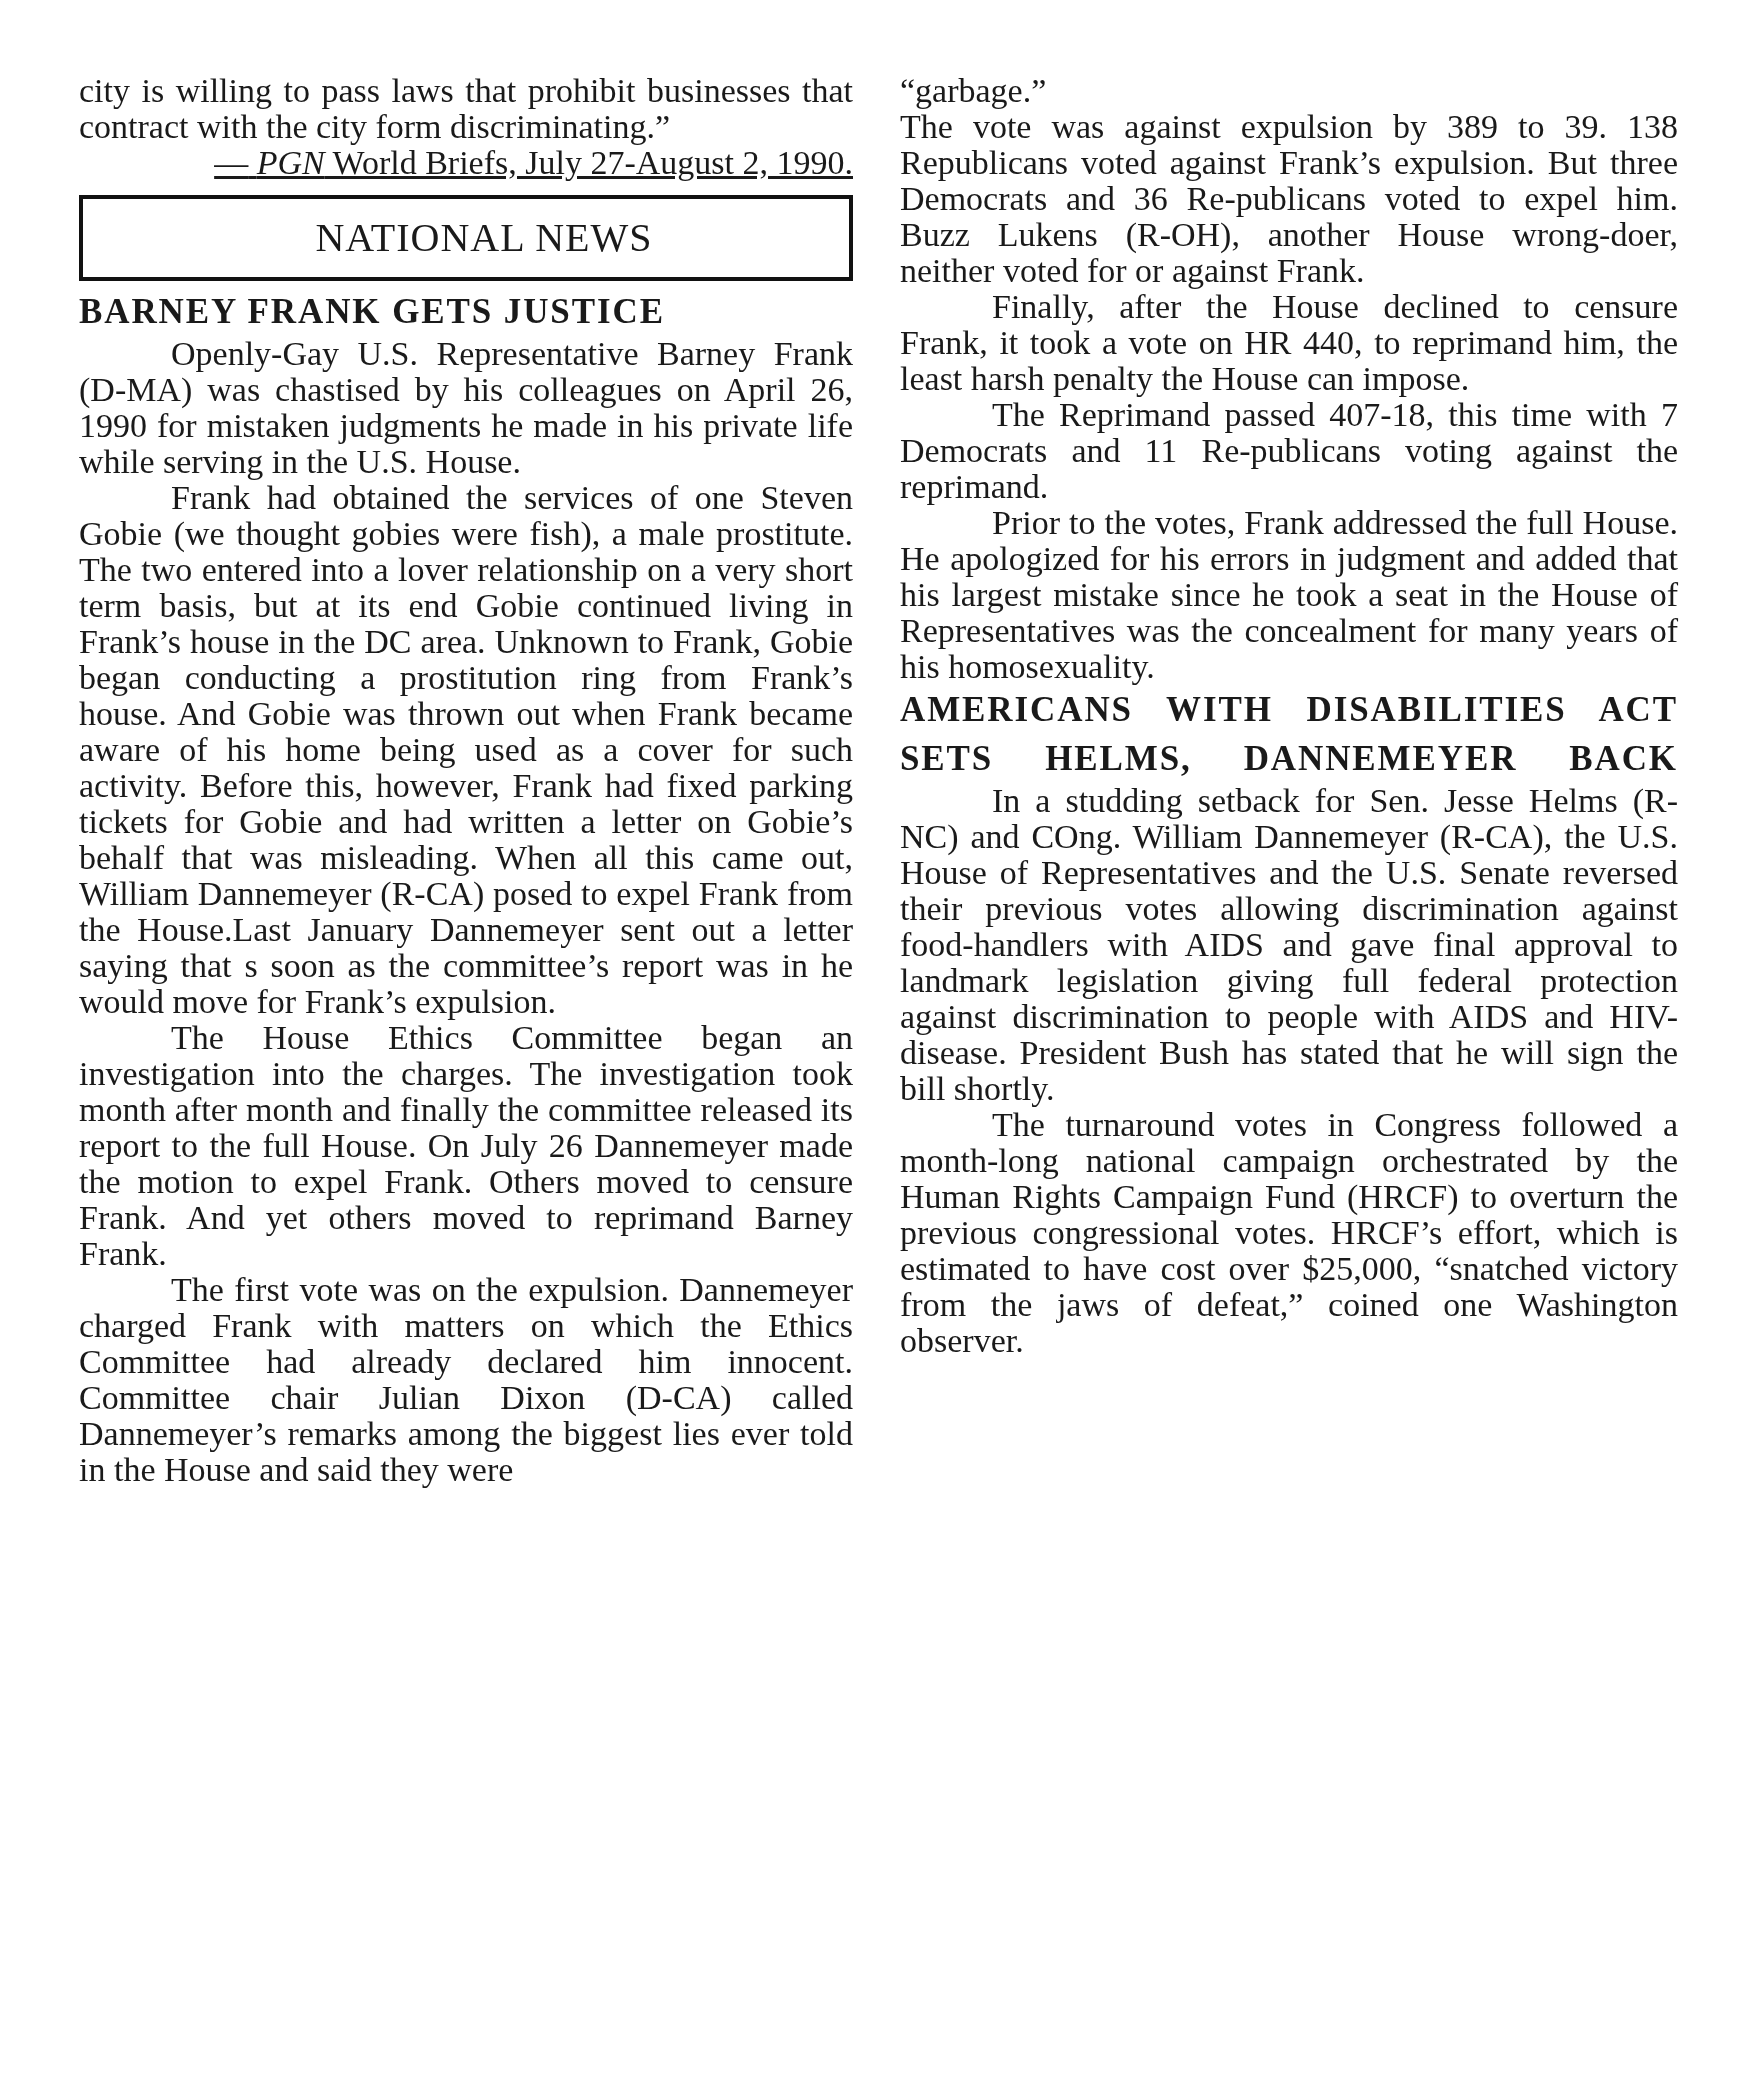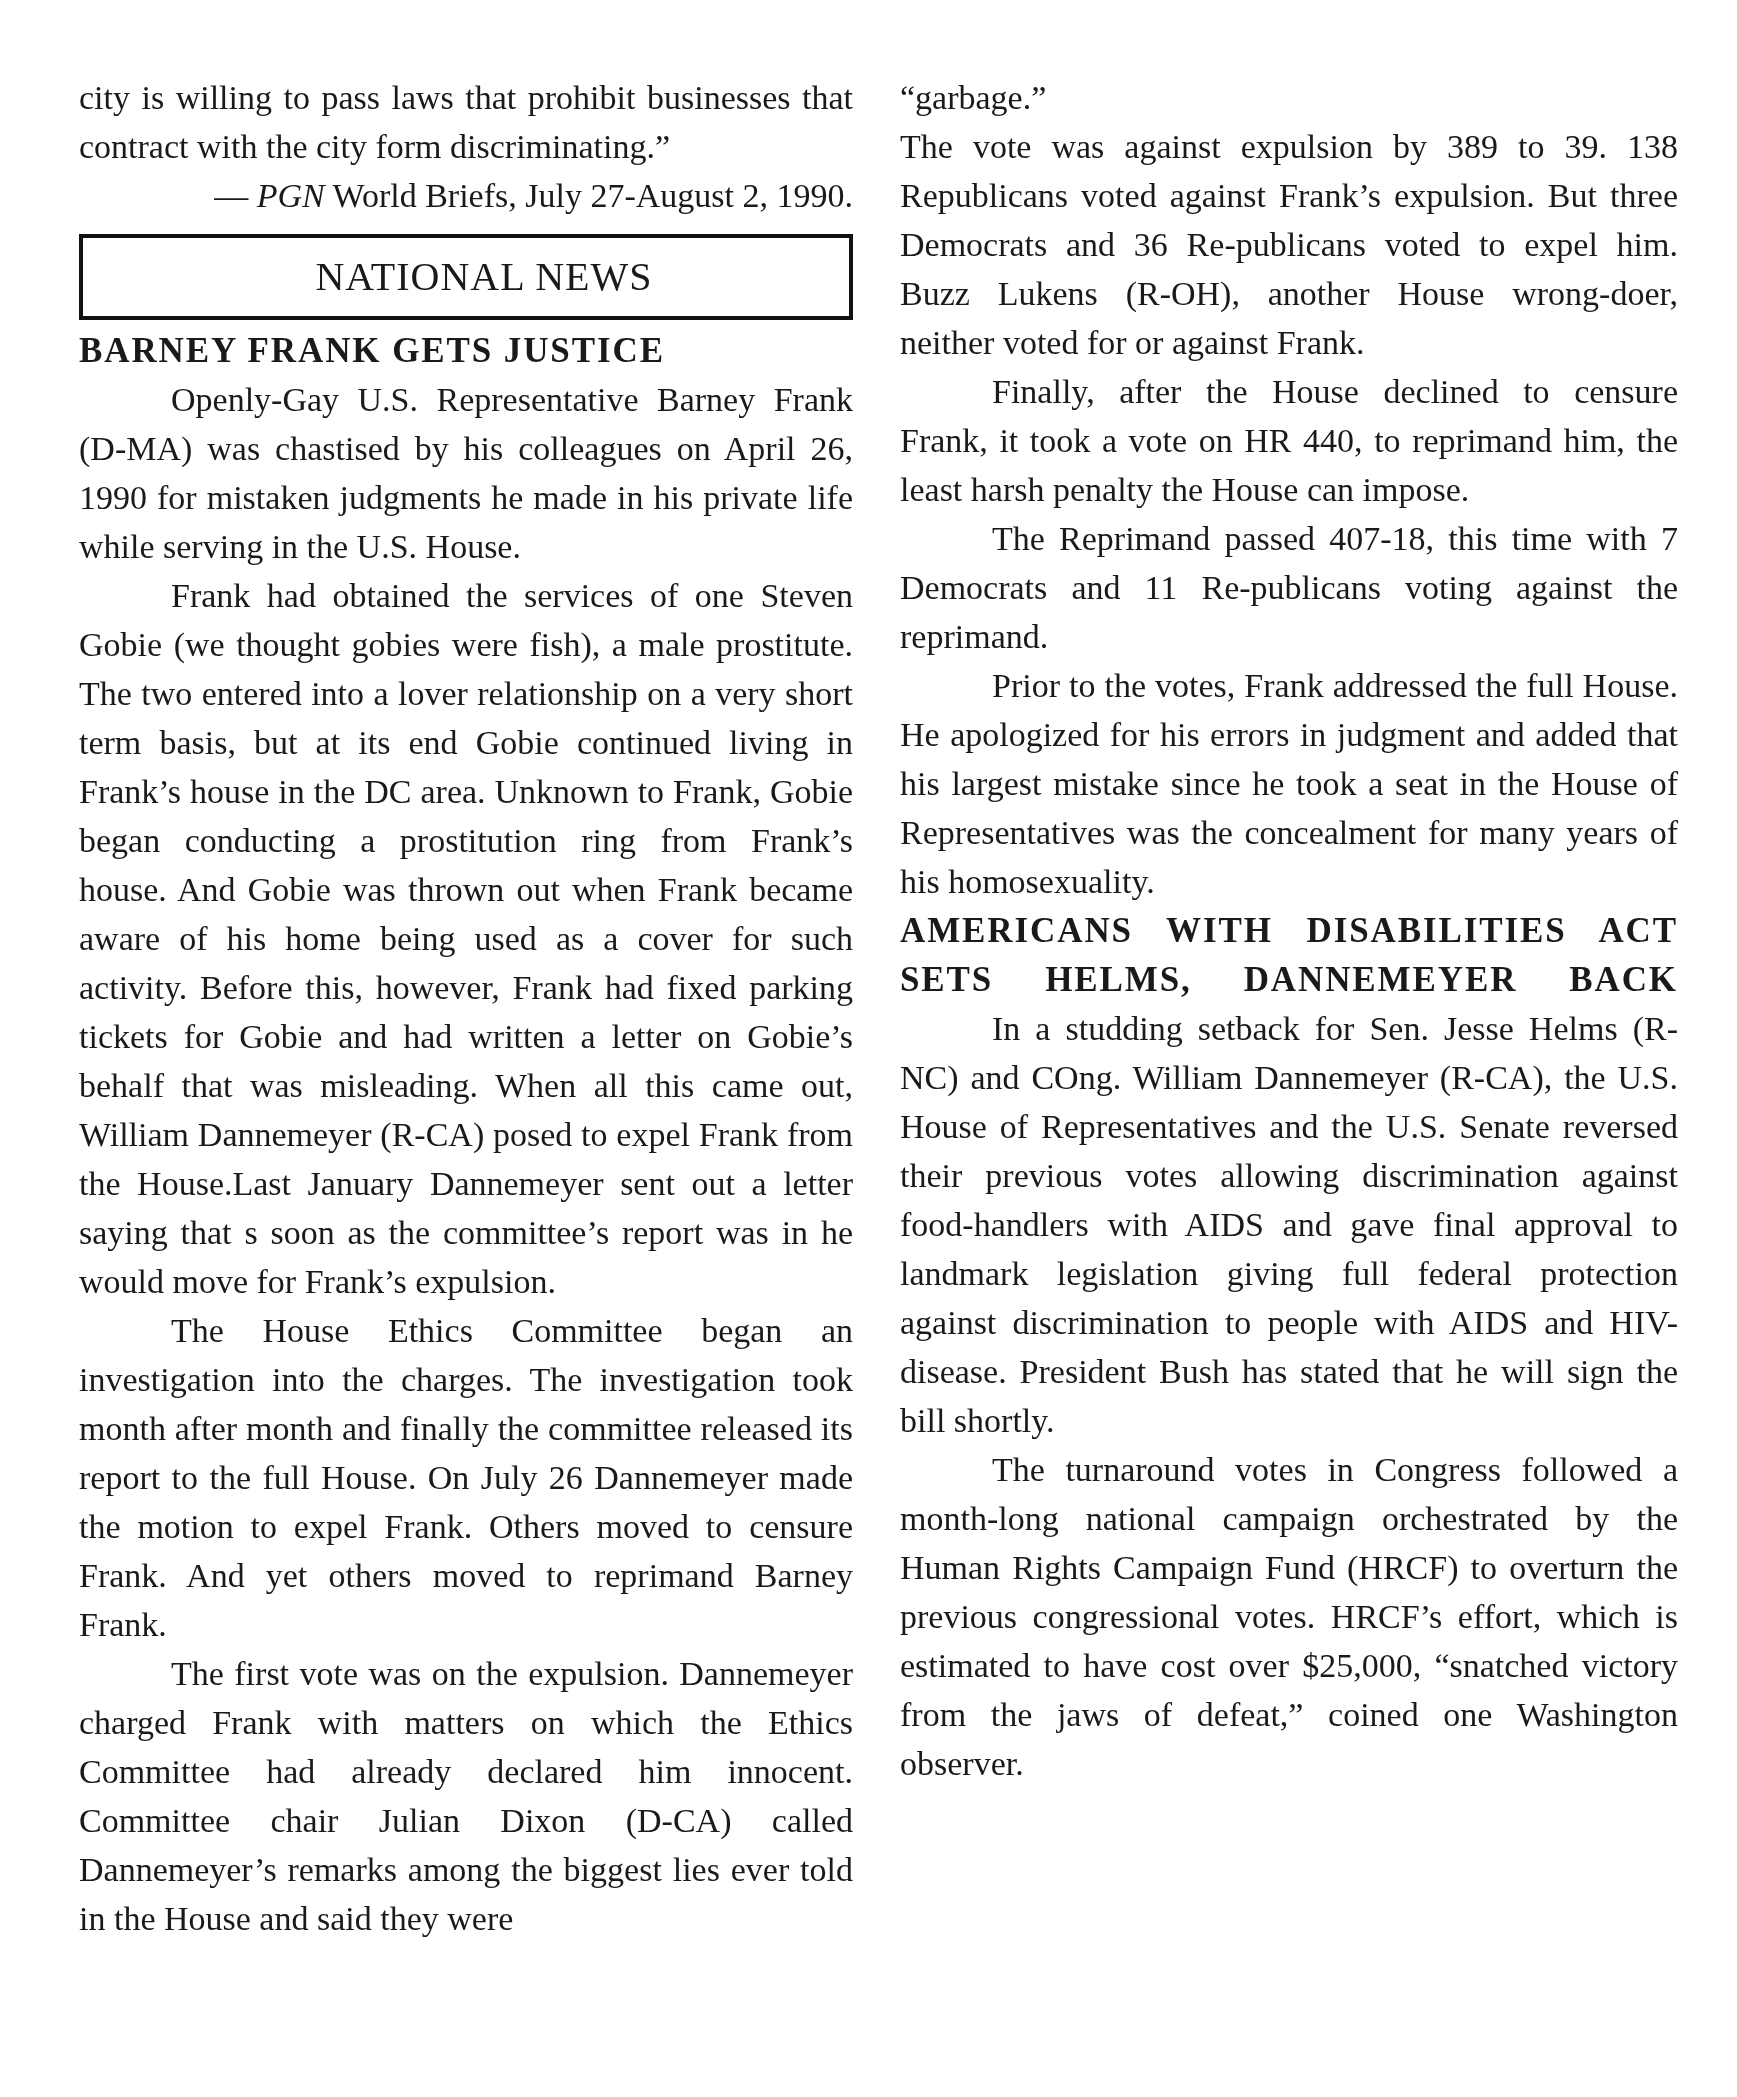--- a/index.html
+++ b/index.html
@@ -1,23 +1,23 @@
 <!DOCTYPE html>
 <html style="font-size:7.8px"><head>
 <meta charset="utf-8">
 <style>
   html, body { margin: 0; padding: 0; background: #ffffff; }
   body { width: 1737px; height: 2097px; position: relative; overflow: hidden;
          font-family: "Liberation Serif", "DejaVu Serif", serif; color: #1a1a1a; }
   .col { position: absolute; top: 73px; }
   .col-left { left: 79px; width: 774px; }
   .col-right { left: 880px; width: 778px; margin-left: 20px; }
-  p { margin: 0; font-size: 34px; line-height: 49px; text-align: justify; }
+  p { margin: 0; font-size: 34px; line-height: 36px; text-align: justify; }
   p.indent { text-indent: 92px; }
-  .attribution { text-align: right; }
+  .attribution { text-align: right; text-decoration: underline; }
   .attribution i { font-style: italic; }
   .section-box { border: 4.4px solid #111; margin: 13.6px 0 6.8px 0; height: 78px;
                  display: flex; align-items: center; justify-content: center; }
   .section-box span { font-size: 40px; letter-spacing: 1px; margin-left: 36px; }
   h2 { margin: 0; font-size: 35px; font-weight: bold; line-height: 49px; letter-spacing: 1.9px; }
   h2.full { text-align: justify; text-align-last: justify; }
   .noindent { text-indent: 0; }
 </style>
 </head>
 <body>

